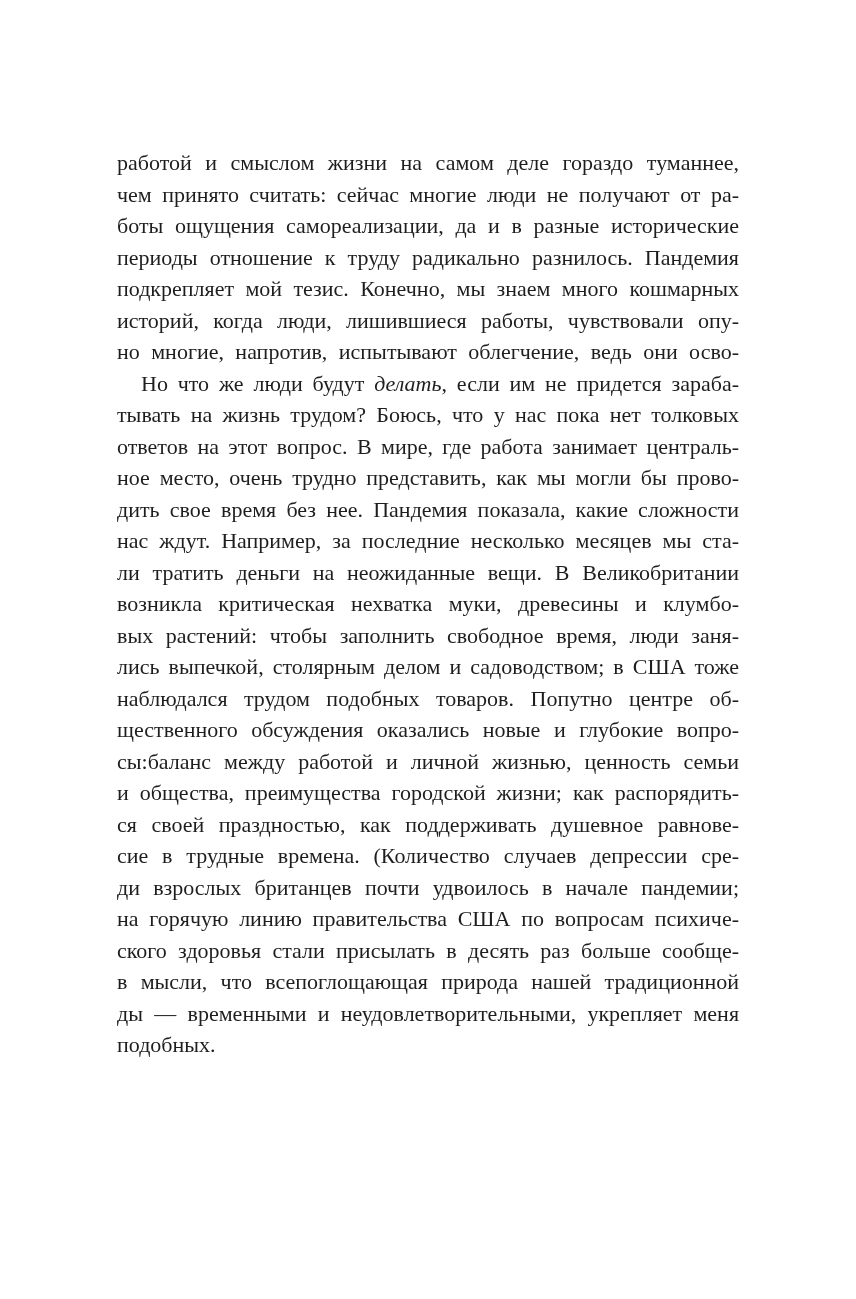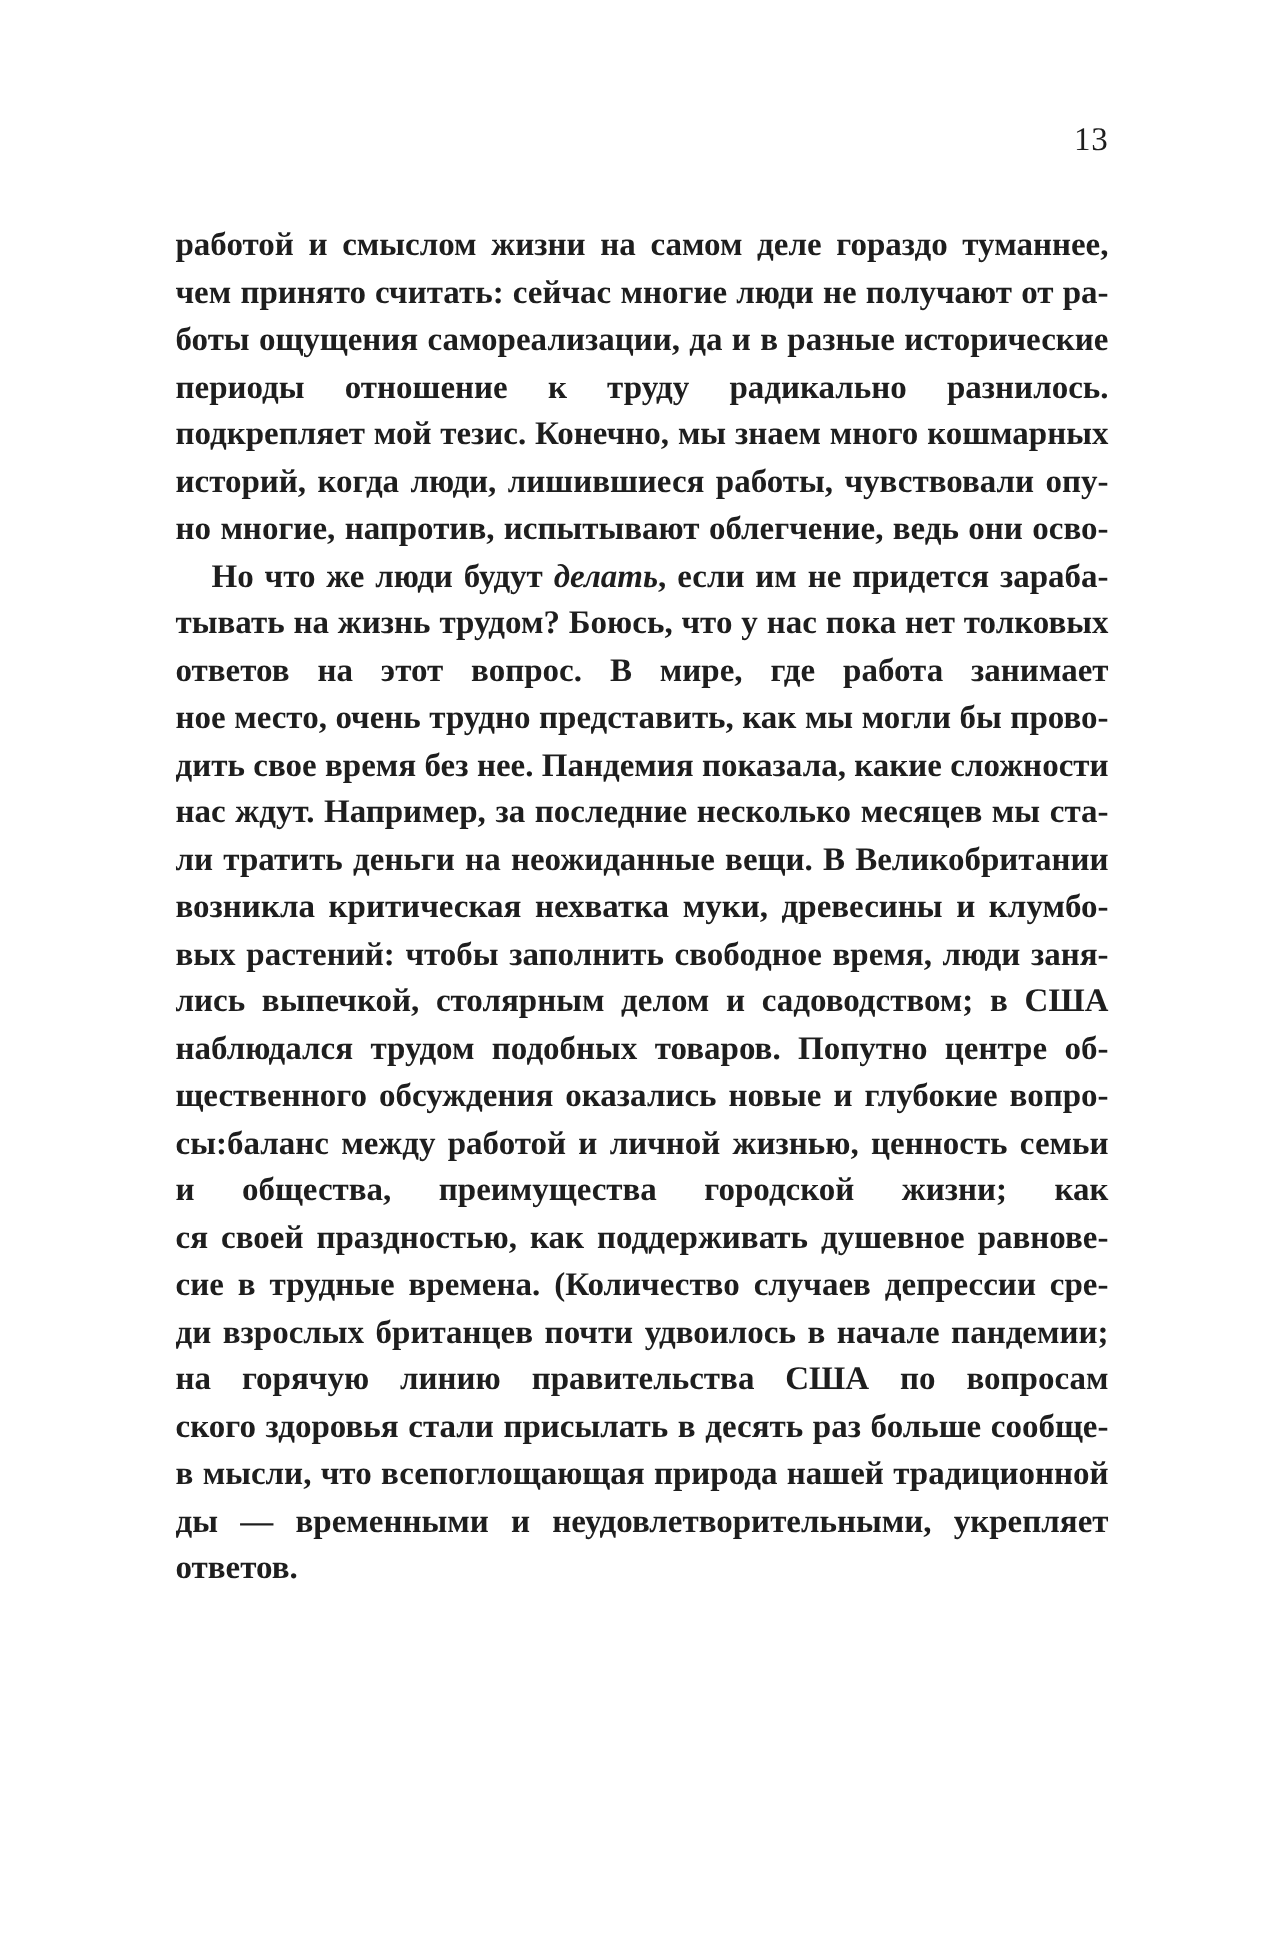--- a/index.html
+++ b/index.html
@@ -41,37 +41,35 @@
     font-size: 22px;
   }
   .line {
     height: 31.5px;
     line-height: 31.5px;
     text-align: justify;
     text-align-last: justify;
     text-justify: inter-word;
     overflow: hidden;
     white-space: normal;
-    font-weight: bold;
   }
   .line.para-end {
     text-align-last: left;
   }
   .line.indent {
     text-indent: 24px;
   }
   .line em {
     font-style: italic;
   }
 </style>
 </head>
 <body>
 
 <div class="book-page">
-  <div class="page-number">13</div>
   <div class="text-body">
       <div class="line">работой и смыслом жизни на самом деле гораздо туманнее,</div>
       <div class="line">чем принято считать: сейчас многие люди не получают от ра-</div>
       <div class="line">боты ощущения самореализации, да и в разные исторические</div>
       <div class="line">периоды отношение к труду радикально разнилось. Пандемия</div>
       <div class="line">подкрепляет мой тезис. Конечно, мы знаем много кошмарных</div>
       <div class="line">историй, когда люди, лишившиеся работы, чувствовали опу-</div>
       <div class="line">но многие, напротив, испытывают облегчение, ведь они осво-</div>
       <div class="line indent">Но что же люди будут <em>делать</em>, если им не придется зараба-</div>
       <div class="line">тывать на жизнь трудом? Боюсь, что у нас пока нет толковых</div>
@@ -87,15 +85,15 @@
       <div class="line">щественного обсуждения оказались новые и глубокие вопро-</div>
       <div class="line">сы:баланс между работой и личной жизнью, ценность семьи</div>
       <div class="line">и общества, преимущества городской жизни; как распорядить-</div>
       <div class="line">ся своей праздностью, как поддерживать душевное равнове-</div>
       <div class="line">сие в трудные времена. (Количество случаев депрессии сре-</div>
       <div class="line">ди взрослых британцев почти удвоилось в начале пандемии;</div>
       <div class="line">на горячую линию правительства США по вопросам психиче-</div>
       <div class="line">ского здоровья стали присылать в десять раз больше сообще-</div>
       <div class="line">в мысли, что всепоглощающая природа нашей традиционной</div>
       <div class="line">ды — временными и неудовлетворительными, укрепляет меня</div>
-      <div class="line para-end">ответов.</div>
+      <div class="line para-end">подобных.</div>
     </div>
 </div>
 
 </body></html>

